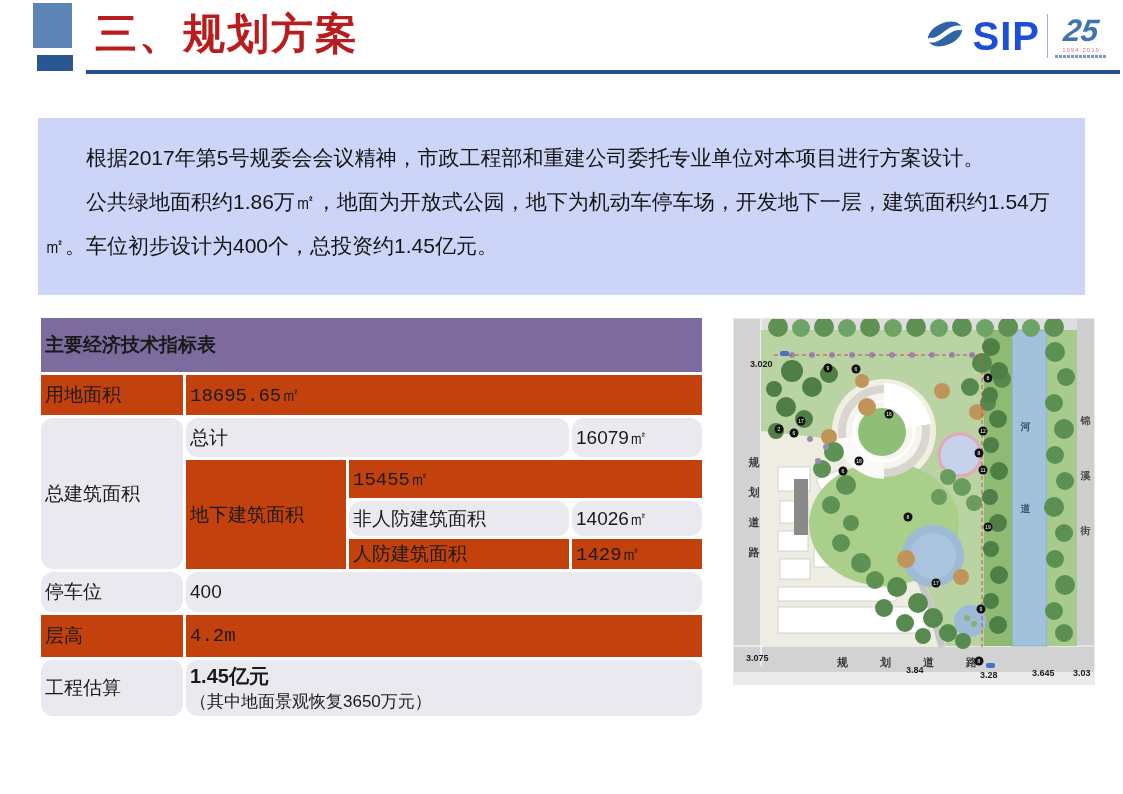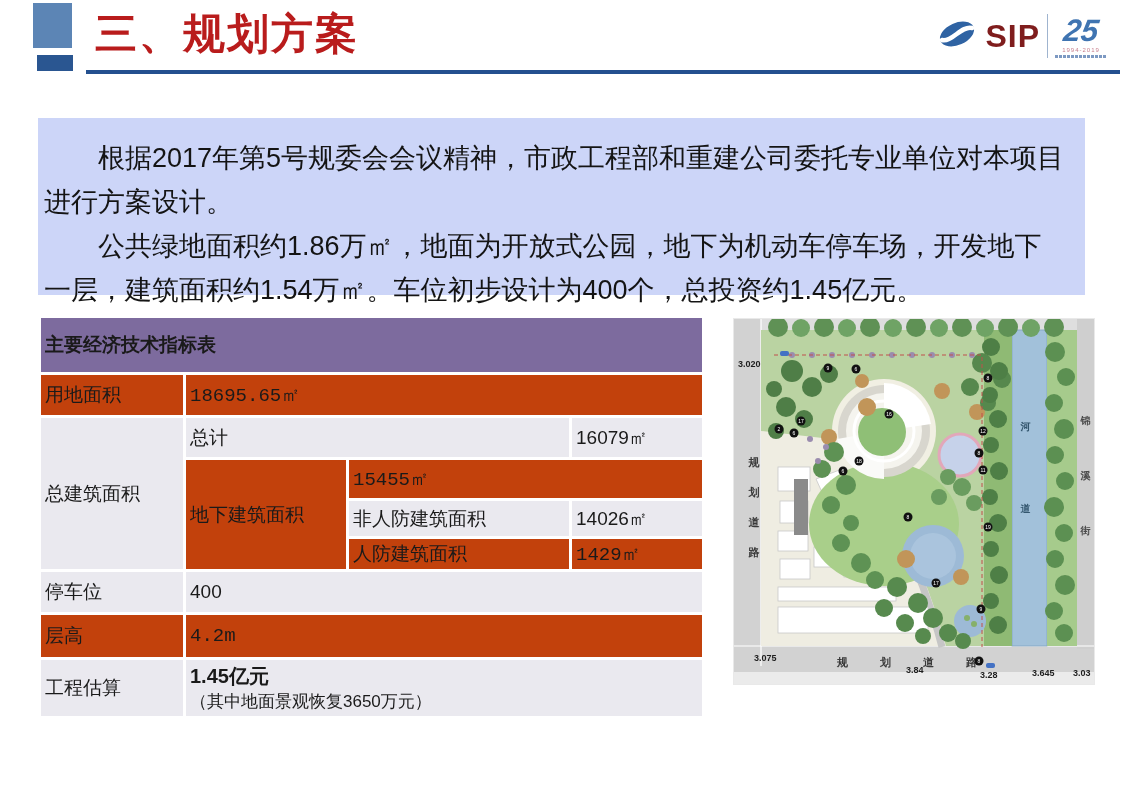--- a/index.html
+++ b/index.html
@@ -6,57 +6,57 @@
   body{font-family:"Liberation Sans","DejaVu Sans",sans-serif;}
   .slide{position:relative;width:1123px;height:794px;background:#ffffff;overflow:hidden;}
 
   
   .deco-sq1{position:absolute;left:33px;top:3px;width:39px;height:45px;background:#5C85B5;}
   .deco-sq2{position:absolute;left:37px;top:55px;width:36px;height:16px;background:#2A5691;}
   .page-title{position:absolute;left:95px;top:6px;font-size:42px;font-weight:bold;color:#b91c1c;letter-spacing:2px;}
   .title-rule{position:absolute;left:86px;top:70px;width:1034px;height:4px;background:#24508F;}
 
   .logo{position:absolute;right:16px;top:13px;display:flex;align-items:center;gap:7px;}
-  .logo-sip-text{font-size:32px;font-weight:bold;color:#7f1d1d;letter-spacing:1px;}
+  .logo-sip-text{font-size:40px;font-weight:bold;color:#1d4ed8;letter-spacing:1px;}
   .logo-div{width:1px;height:44px;background:#9FB4CF;}
   .logo-25-wrap{display:flex;flex-direction:column;align-items:center;line-height:1;}
   .logo-25{font-size:31px;font-weight:bold;font-style:italic;color:#3F74B1;transform:skewX(-8deg);}
   .logo-years{font-size:6px;color:#C77E8C;margin-top:1px;letter-spacing:1px;}
   .logo-microbar{width:52px;height:3px;margin-top:2px;
      background:repeating-linear-gradient(90deg,#7D99C2 0 3px,#fff 3px 4px);}
 
   
   .intro-box{position:absolute;left:38px;top:118px;width:1047px;height:177px;background:#CCD5F8;}
-  .intro-box p{margin:0;padding:0 20px 0 6px;text-indent:2em;font-size:27px;line-height:44px;color:#141414;}
+  .intro-box p{margin:0;padding:0 20px 0 6px;text-indent:2em;font-size:21px;line-height:44px;color:#141414;}
   .intro-box{padding-top:18px;box-sizing:border-box;}
 
   
   .itable{position:absolute;left:38px;top:315px;width:652px;border-collapse:separate;border-spacing:3px;background:#ffffff;table-layout:fixed;}
   .itable td{vertical-align:middle;color:#1A1A1A;font-size:19px;padding:2px 4px;overflow:hidden;}
   .t-head{background:#7D6B9E;font-size:21px;font-weight:bold;color:#111;height:50px;}
   .cell-d{background:#c2410c;font-family:Liberation Mono, monospace;}
-  .cell-l{background:#EAE9EF;}
+  .cell-l{background:#EAE9EF;border-radius:12px;}
   .h1{height:36px}.h2{height:35px}.h3{height:34px}.h4{height:31px}
   .h5{height:26px}.h6{height:36px}.h7{height:38px}.h8{height:52px}
   .est-val{font-weight:bold;font-size:20px;}
   .est-note{font-size:17px;font-weight:normal;}
   .tleft{text-align:left;padding-left:10px;}
 
   
   .plan{position:absolute;left:733px;top:318px;width:360px;height:365px;background:#fff;border:1px solid #E9E9E9;box-sizing:content-box;}
   .plan svg{position:absolute;left:0;top:0;}
   .plan-label{position:absolute;font-weight:bold;color:#3A3A3A;}
   .v-text{writing-mode:vertical-rl;text-orientation:upright;}
   .road-left-label{left:12px;top:128px;font-size:11px;letter-spacing:30px;}
   .road-bottom-label{left:103px;top:336px;font-size:11px;letter-spacing:32px;white-space:nowrap;}
   .river-label{left:284px;top:94px;font-size:10px;color:#33566E;letter-spacing:82px;font-weight:bold;}
   .street-label{left:344px;top:88px;font-size:10px;color:#4A4A4A;letter-spacing:55px;font-weight:bold;}
   .elev{position:absolute;font-size:9px;font-weight:bold;color:#1E1E1E;}
-  .e1{left:4px;top:40px;}
-  .e2{left:20px;top:334px;}
+  .e1{left:16px;top:40px;}
+  .e2{left:12px;top:334px;}
   .e3{left:172px;top:346px;}
   .e4{left:246px;top:351px;}
   .e5{left:298px;top:349px;}
   .e6{left:339px;top:349px;}
   .car-icon{position:absolute;width:9px;height:5px;background:#4472C4;border-radius:2px;}
   .car1{left:46px;top:32px;}
   .car2{left:252px;top:344px;}
   .plan-marker{position:absolute;width:9px;height:9px;border-radius:50%;background:#111;color:#fff;
      font-size:5px;line-height:9px;text-align:center;transform:translate(-50%,-50%);}
 </style>

